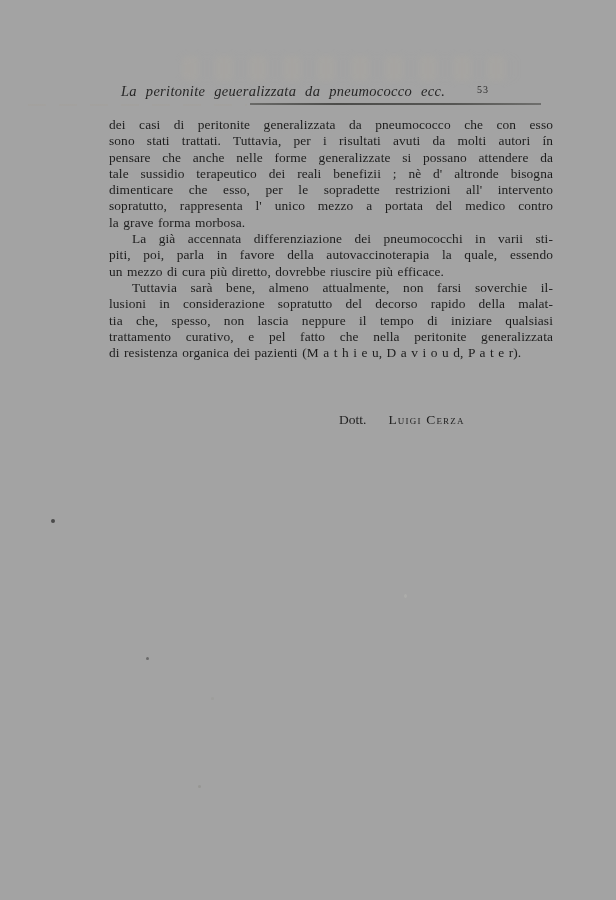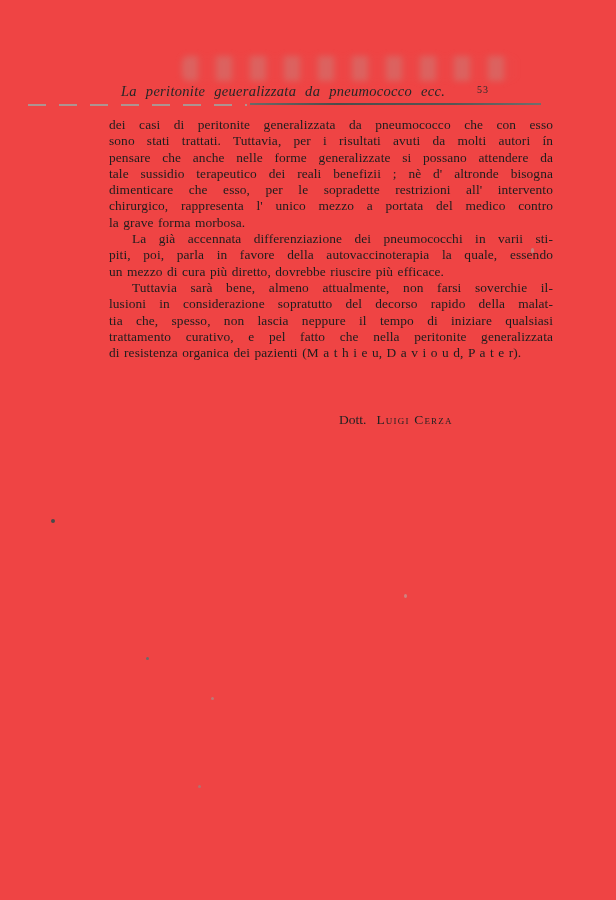--- a/index.html
+++ b/index.html
@@ -1,20 +1,20 @@
 <!DOCTYPE html>
 <html><head>
 <meta charset="utf-8">
 <style>
   html, body { margin: 0; padding: 0; background: #ffffff; }
   .page {
     position: relative;
     width: 616px;
     height: 900px;
-    background: #ef4444;
+    background: #a3a3a3;
     overflow: hidden;
     font-family: "Liberation Serif", "DejaVu Serif", serif;
   }
 
   
   .bleed-band {
     position: absolute;
     left: 182px; top: 56px; width: 335px; height: 25px;
     background: repeating-linear-gradient(90deg,
       rgba(176,170,160,0.30) 0px 16px,
@@ -76,21 +76,21 @@
   .signature {
     position: absolute;
     left: 339px; top: 412px;
     font-size: 13.5px;
     color: #222222;
     white-space: nowrap;
   }
   .signature .sig-name {
     font-variant: small-caps;
     letter-spacing: 1.2px;
-    margin-left: 10px;
+    margin-left: 22px;
   }
 
   .speck { position: absolute; border-radius: 50%; }
   .speck.s1 { left: 51px;  top: 519px; width: 4px; height: 4px; background: #4a4a4a; }
   .speck.s2 { left: 146px; top: 657px; width: 3px; height: 3px; background: #6a6a6a; }
   .speck.s3 { left: 211px; top: 697px; width: 3px; height: 3px; background: #9b9b97; opacity: .6; }
   .speck.s4 { left: 198px; top: 785px; width: 3px; height: 3px; background: #8d8d89; opacity: .6; }
   .speck.s5 { left: 404px; top: 594px; width: 3px; height: 4px; background: #b5b5b0; opacity: .55; }
   .speck.s6 { left: 531px; top: 248px; width: 3px; height: 5px; background: #a8a8a4; opacity: .6; border-radius: 2px; }
 </style>
@@ -106,21 +106,21 @@
 
   <div class="rule-dashes"></div>
   <div class="rule-solid"></div>
 
   <div class="text-block">
     <div class="line">dei casi di peritonite generalizzata da pneumococco che con esso</div>
     <div class="line">sono stati trattati. Tuttavia, per i risultati avuti da molti autori ín</div>
     <div class="line">pensare che anche nelle forme generalizzate si possano attendere da</div>
     <div class="line">tale sussidio terapeutico dei reali benefizii ; nè d' altronde bisogna</div>
     <div class="line">dimenticare che esso, per le sopradette restrizioni all' intervento</div>
-    <div class="line">chirurgico, rappresenta l' unico mezzo a portata del medico contro</div>
+    <div class="line">sopratutto, rappresenta l' unico mezzo a portata del medico contro</div>
     <div class="line flush">la grave forma morbosa.</div>
     <div class="line indent">La già accennata differenziazione dei pneumococchi in varii sti-</div>
     <div class="line">piti, poi, parla in favore della autovaccinoterapia la quale, essendo</div>
     <div class="line flush">un mezzo di cura più diretto, dovrebbe riuscire più efficace.</div>
     <div class="line indent">Tuttavia sarà bene, almeno attualmente, non farsi soverchie il-</div>
     <div class="line">lusioni in considerazione sopratutto del decorso rapido della malat-</div>
     <div class="line">tia che, spesso, non lascia neppure il tempo di iniziare qualsiasi</div>
     <div class="line">trattamento curativo, e pel fatto che nella peritonite generalizzata</div>
     <div class="line flush">di resistenza organica dei pazienti (M a t h i e u, D a v i o u d, P a t e r).</div>
   </div>

